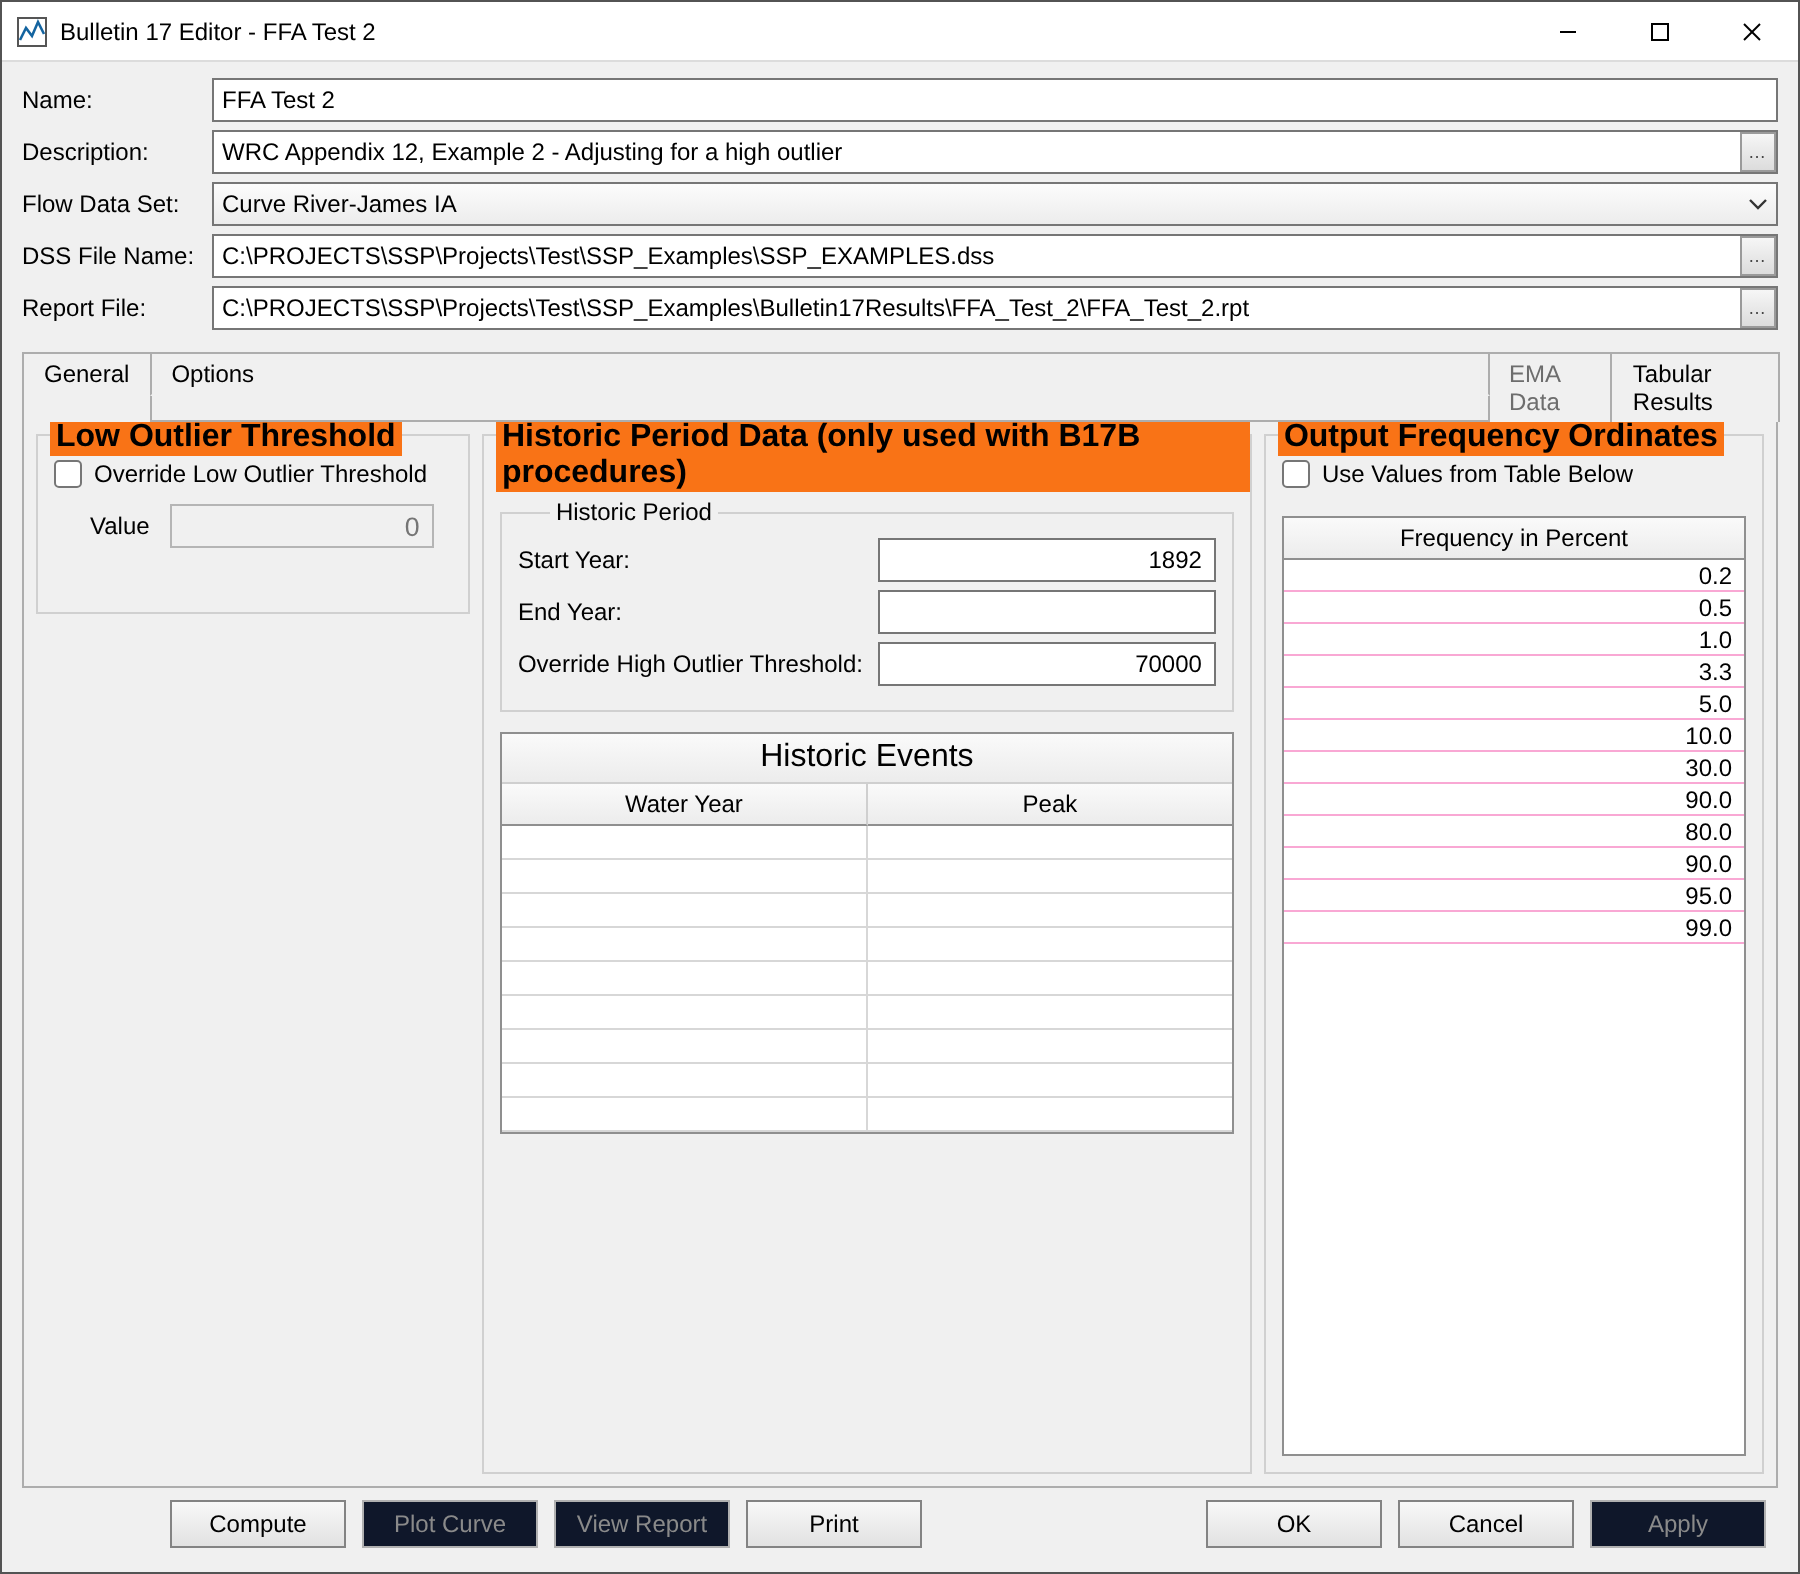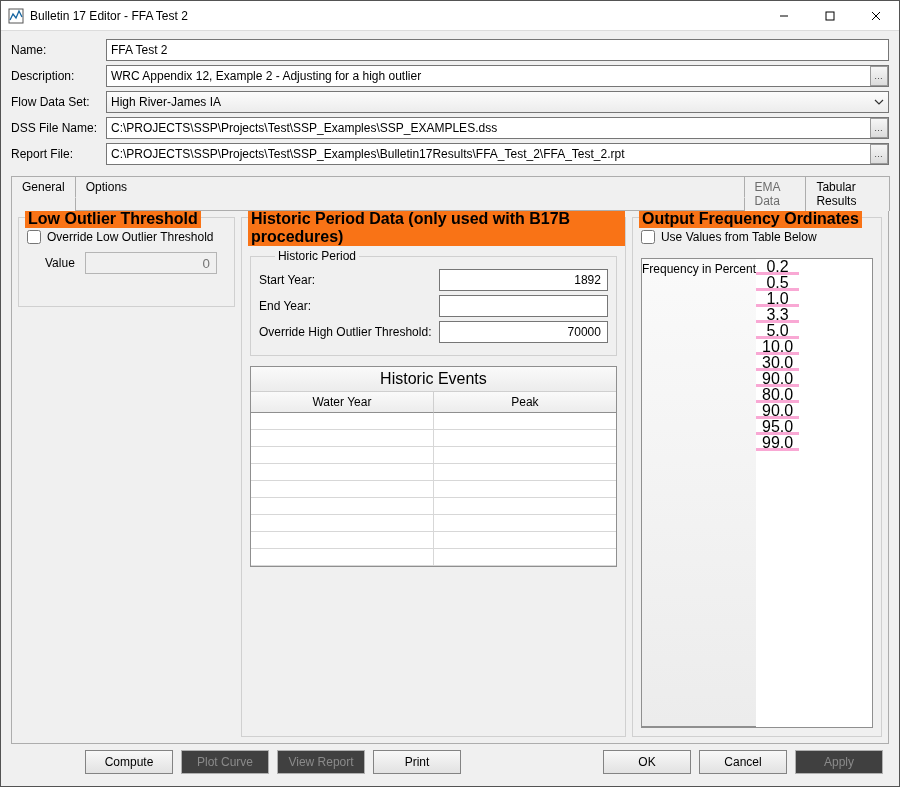--- a/index.html
+++ b/index.html
@@ -38,26 +38,26 @@
   .hp-row .hp-lbl { width:180px;}
   .hp-row .hp-in { flex:1; max-width:170px; height:22px; border:1px solid #767676; background:#fff; text-align:right; padding:2px 6px; font:inherit;}
   .he-table { border:1px solid #8f8f8f; background:#fff; margin-top:4px; flex:0 0 auto;}
   .he-title { text-align:center; padding:3px 0; border-bottom:1px solid #cfcfcf; font-size:16px; background:linear-gradient(#fafafa,#ececec); }
   .he-head { display:flex; }
   .he-head .hc { flex:1; text-align:center; border-right:1px solid #cfcfcf; border-bottom:1px solid #8f8f8f; padding:3px 0; background:linear-gradient(#fafafa,#ececec);}
   .he-head .hc:last-child { border-right:none;}
   .he-body .tr { height:17px; display:flex; border-bottom:1px solid #d7d7d7;}
   .he-body .tr .tc { flex:1; border-right:1px solid #d7d7d7;}
   .he-body .tr .tc:last-child { border-right:none;}
-  .freq-table-wrap { flex:1; border:1px solid #8f8f8f; background:#fff; margin-top:6px; display:flex; flex-direction:row; overflow:hidden;}
+  .freq-table-wrap { flex:1; border:1px solid #8f8f8f; background:#fff; margin-top:6px; display:flex; flex-direction:column; overflow:hidden;}
   .freq-head { text-align:center; padding:3px 0; border-bottom:1px solid #8f8f8f; background:linear-gradient(#fafafa,#ececec);}
-  .freq-body .fr { height:16px; border-bottom:3px solid #f9a8d4; text-align:center; padding:0 6px; font-size:16px; line-height:16px;}
+  .freq-body .fr { height:16px; border-bottom:1px solid #f9a8d4; text-align:right; padding:0 6px; font-size:12px; line-height:16px;}
   .btnbar { display:flex; padding:6px 6px 8px 6px; gap:8px; }
   .btn { min-width:88px; height:24px; border:1px solid #838383; background:linear-gradient(#f8f8f8,#e2e2e2); display:flex; align-items:center; justify-content:center; font:inherit; padding:0 10px;}
-  .btn.dis { color:#8a8a8a; border-color:#b0b0b0; background:#404040;}
+  .btn.dis { color:#8a8a8a; border-color:#b0b0b0; background:#0f172a;}
   .spacer { flex:1;}
 </style>
 </head>
 <body>
 
 <div class="window">
 
   <div class="titlebar">
     <span class="icon">
       <svg width="16" height="16" viewBox="0 0 16 16">
@@ -94,21 +94,21 @@
       <div class="lbl">Description:</div>
       <div class="ctrl">
         <input class="txt ro-like" style="padding-right: 22px;" value="WRC Appendix 12, Example 2 - Adjusting for a high outlier">
         <div class="browse-btn">…</div>
       </div>
     </div>
     <div class="form-row">
       <div class="lbl">Flow Data Set:</div>
       <div class="ctrl">
         <div class="sel">
-          <span>High River-James IA</span>
+          <span>Curve River-James IA</span>
           <span class="chev"><svg width="10" height="10">
                 <polyline points="1,3 5,7 9,3" fill="none" stroke="#333" stroke-width="1.2"></polyline>
               </svg></span>
         </div>
       </div>
     </div>
     <div class="form-row">
       <div class="lbl">DSS File Name:</div>
       <div class="ctrl">
         <input class="txt ro-like" style="padding-right: 22px;" value="C:\PROJECTS\SSP\Projects\Test\SSP_Examples\SSP_EXAMPLES.dss">

